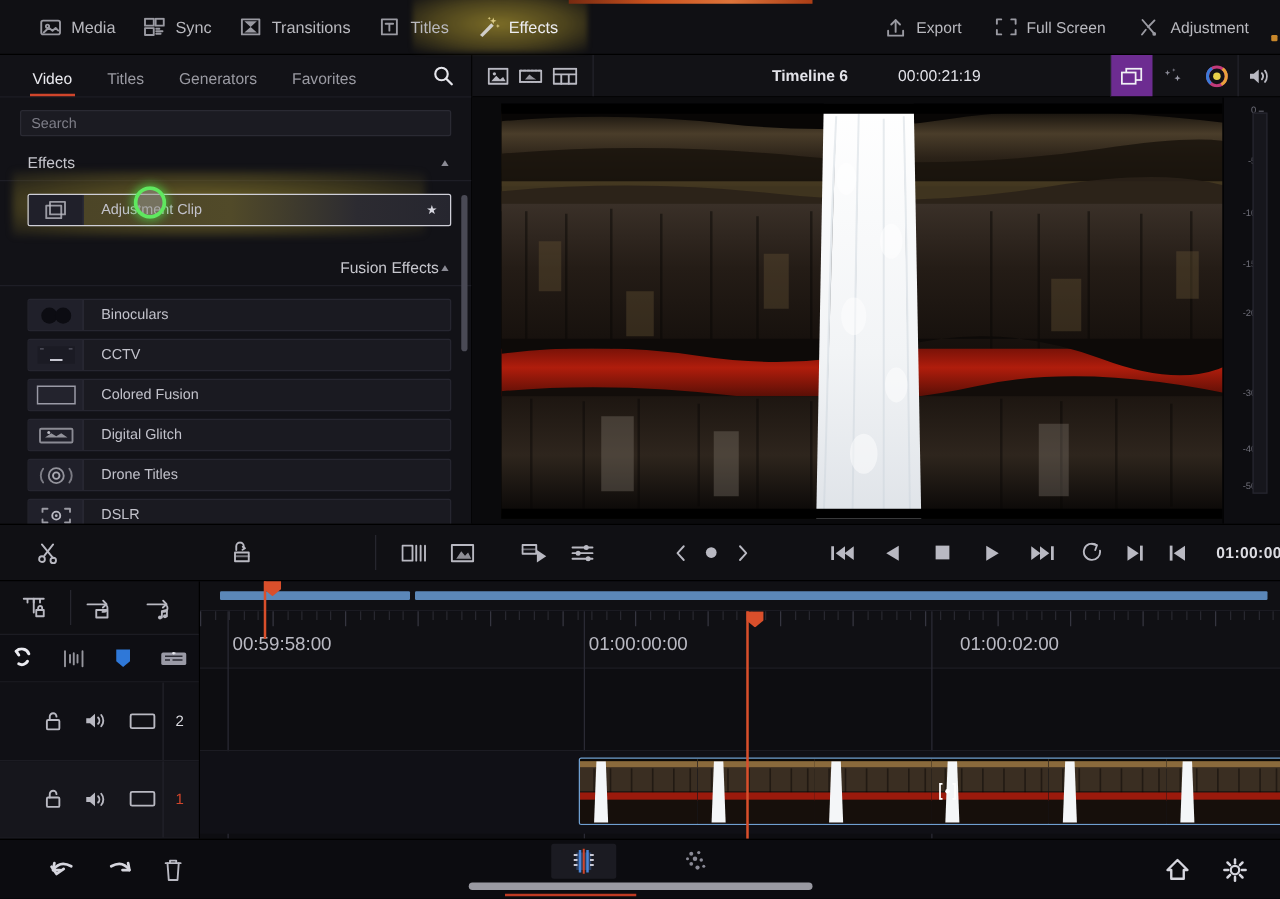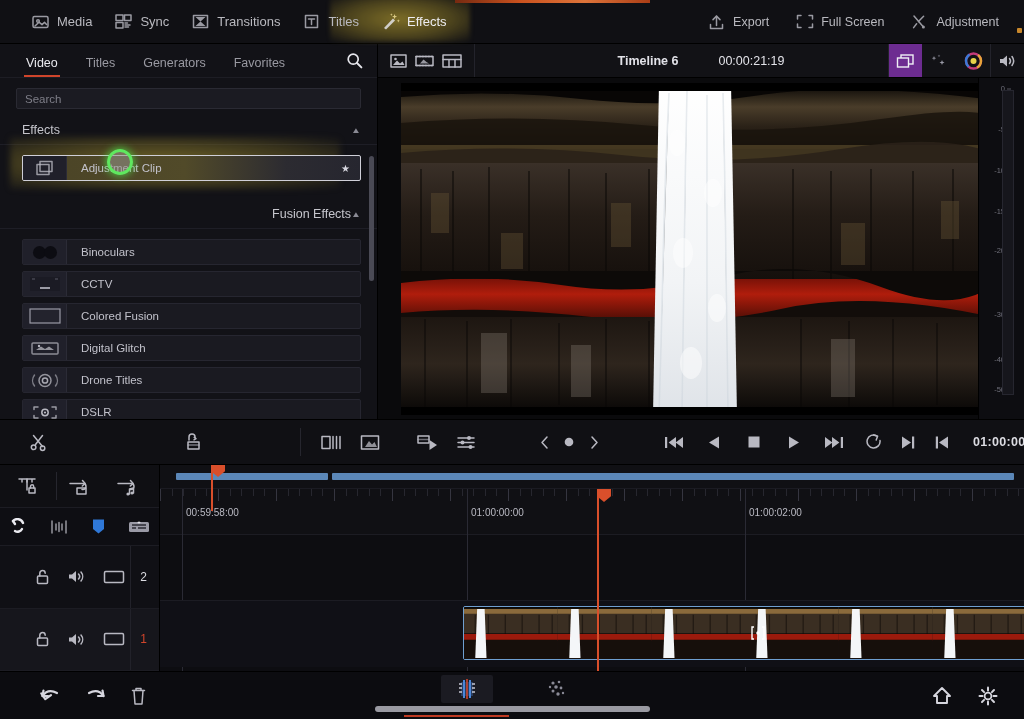--- a/index.html
+++ b/index.html
@@ -121,21 +121,21 @@
   .tlh-row.t1 { height:66px; background:#16161c; }
   .tnum { position:absolute; right:12px; font-size:12px; color:#dcdce2; }
   .tnum.red { color:#d0452b; }
   .tlh-sep { position:absolute; right:28px; top:0; bottom:0; width:1px; background:#22222a; }
 
   .tl-body { flex:1; position:relative; background:#0d0d11; overflow:hidden; }
   .tl-zoombar { height:24px; position:relative; border-bottom:1px solid #1b1b22; background:#101014;}
   .zb-fill { position:absolute; top:8px; height:7px; background:#5b87b8; border-radius:1px; }
   .tl-ruler { height:46px; position:relative; background:#101014; border-bottom:1px solid #1c1c23; }
   .ruler-tick { position:absolute; top:0; width:1px; background:#3a3a45; }
-  .ruler-label { position:absolute; top:18px; font-size:10px; color:#b9b9c2; white-space:nowrap; }
+  .ruler-label { position:absolute; top:18px; font-size:15px; color:#b9b9c2; white-space:nowrap; }
   .ruler-major { position:absolute; top:0; bottom:-600px; width:1px; background:#2a2a34; }
   .track-lane { position:absolute; left:0; right:0; }
   .clip {
     position:absolute; border:1px solid #6f9fd0; border-radius:2px; overflow:hidden; background:#1d1d26;
     display:flex;
   }
   .playhead { position:absolute; width:1.5px; background:#d94f2b; top:0; bottom:0; z-index:20; }
   .playhead-top { position:absolute; width:14px; height:13px; background:#d94f2b; left:-6.5px; z-index:21;
     clip-path:polygon(0 0,100% 0,100% 55%,50% 100%,0 55%); }
 
@@ -771,21 +771,21 @@
         <div class="zb-fill" style="left:16px; width:152px;"></div>
         <div class="zb-fill" style="left:172px; width:682px;"></div>
       </div>
 
       <div class="tl-ruler">
         <div class="ruler-major" style="left:22px;"></div>
         <div class="ruler-major" style="left:307px;"></div>
         <div class="ruler-major" style="left:585px;"></div>
         <div class="ruler-label" style="left:26px;">00:59:58:00</div>
         <div class="ruler-label" style="left:311px;">01:00:00:00</div>
-        <div class="ruler-label" style="left:589px;">01:00:02:00</div>
+        <div class="ruler-label" style="left:608px;">01:00:02:00</div>
         <div id="ruler-ticks">
             <div class="ruler-tick" style="left:0.0px;height:12px;opacity:0.9"></div>
             <div class="ruler-tick" style="left:11.6px;height:7px;opacity:0.55"></div>
             <div class="ruler-tick" style="left:23.2px;height:7px;opacity:0.55"></div>
             <div class="ruler-tick" style="left:34.8px;height:7px;opacity:0.55"></div>
             <div class="ruler-tick" style="left:46.4px;height:7px;opacity:0.55"></div>
             <div class="ruler-tick" style="left:58.0px;height:12px;opacity:0.9"></div>
             <div class="ruler-tick" style="left:69.6px;height:7px;opacity:0.55"></div>
             <div class="ruler-tick" style="left:81.2px;height:7px;opacity:0.55"></div>
             <div class="ruler-tick" style="left:92.8px;height:7px;opacity:0.55"></div>

